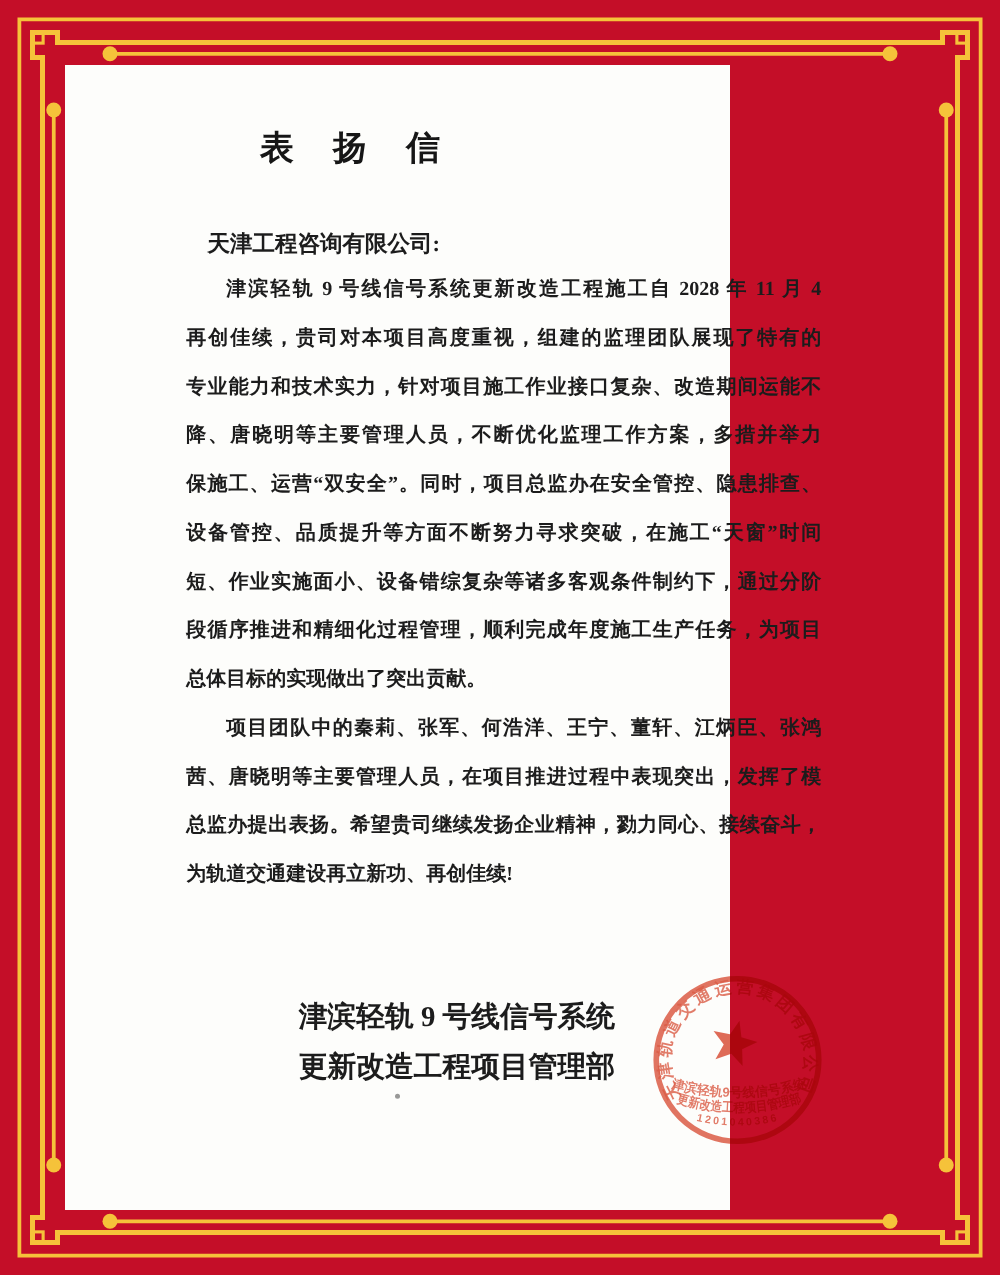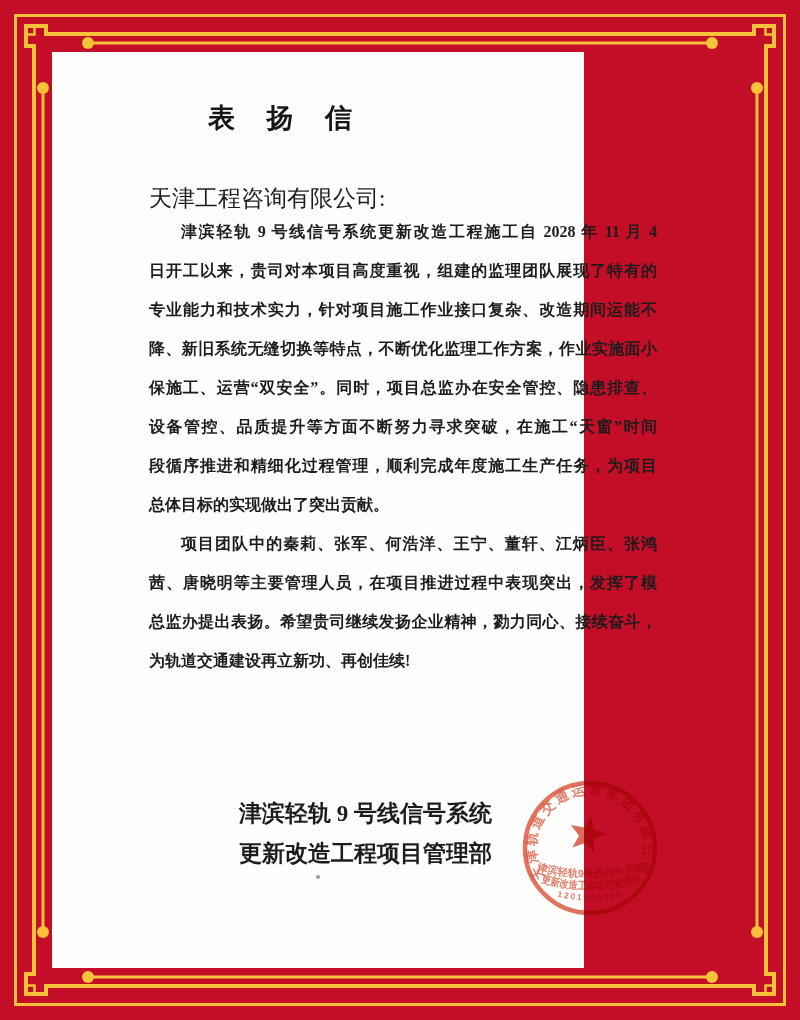--- a/index.html
+++ b/index.html
@@ -15,22 +15,22 @@
   }
   .title{
     position:absolute;top:48px;left:0;width:100%;
     text-align:center;margin:0;
     font-family:"Liberation Sans","DejaVu Sans",sans-serif;
     font-size:27px;font-weight:bold;letter-spacing:10px;word-spacing:4px;
     transform:translateX(-33px);
     color:#161616;
   }
   .salutation{
-    position:absolute;top:131px;left:97px;
-    font-size:23px;font-weight:normal;
+    position:absolute;top:131px;left:114px;
+    font-size:18px;font-weight:bold;
   }
   .body-block{
     position:absolute;top:160px;left:97px;width:508px;
     font-size:16px;line-height:39px;
   }
   .bl{
     text-align:justify;text-align-last:justify;
     font-weight:600;
   }
   .bl.end{text-align-last:left;}
@@ -86,25 +86,26 @@
   </svg>
 
   <div class="paper">
 
     <h1 class="title">表 扬 信</h1>
 
     <div class="salutation">天津工程咨询有限公司:</div>
 
     <div class="body-block">
       <div class="bl indent">津滨轻轨 9 号线信号系统更新改造工程施工自 2028 年 11 月 4</div>
-      <div class="bl">日开工以来，贵司对本项目高度重视，组建的监理团队展现了特有的</div>
+      <div class="bl">再创佳续，贵司对本项目高度重视，组建的监理团队展现了特有的</div>
       <div class="bl">专业能力和技术实力，针对项目施工作业接口复杂、改造期间运能不</div>
-      <div class="bl">降、新旧系统无缝切换等特点，不断优化监理工作方案，作业实施面小</div>
+      <div class="bl">降、唐晓明等主要管理人员，不断优化监理工作方案，多措并举力</div>
       <div class="bl">保施工、运营“双安全”。同时，项目总监办在安全管控、隐患排查、</div>
       <div class="bl">设备管控、品质提升等方面不断努力寻求突破，在施工“天窗”时间</div>
+      <div class="bl">短、作业实施面小、设备错综复杂等诸多客观条件制约下，通过分阶</div>
       <div class="bl">段循序推进和精细化过程管理，顺利完成年度施工生产任务，为项目</div>
       <div class="bl end">总体目标的实现做出了突出贡献。</div>
       <div class="bl indent">项目团队中的秦莉、张军、何浩洋、王宁、董轩、江炳臣、张鸿</div>
       <div class="bl">茜、唐晓明等主要管理人员，在项目推进过程中表现突出，发挥了模</div>
       <div class="bl">总监办提出表扬。希望贵司继续发扬企业精神，勠力同心、接续奋斗，</div>
       <div class="bl end">为轨道交通建设再立新功、再创佳续!</div>
     </div>
 
     <div class="signature">
       <div>津滨轻轨 9 号线信号系统</div>

